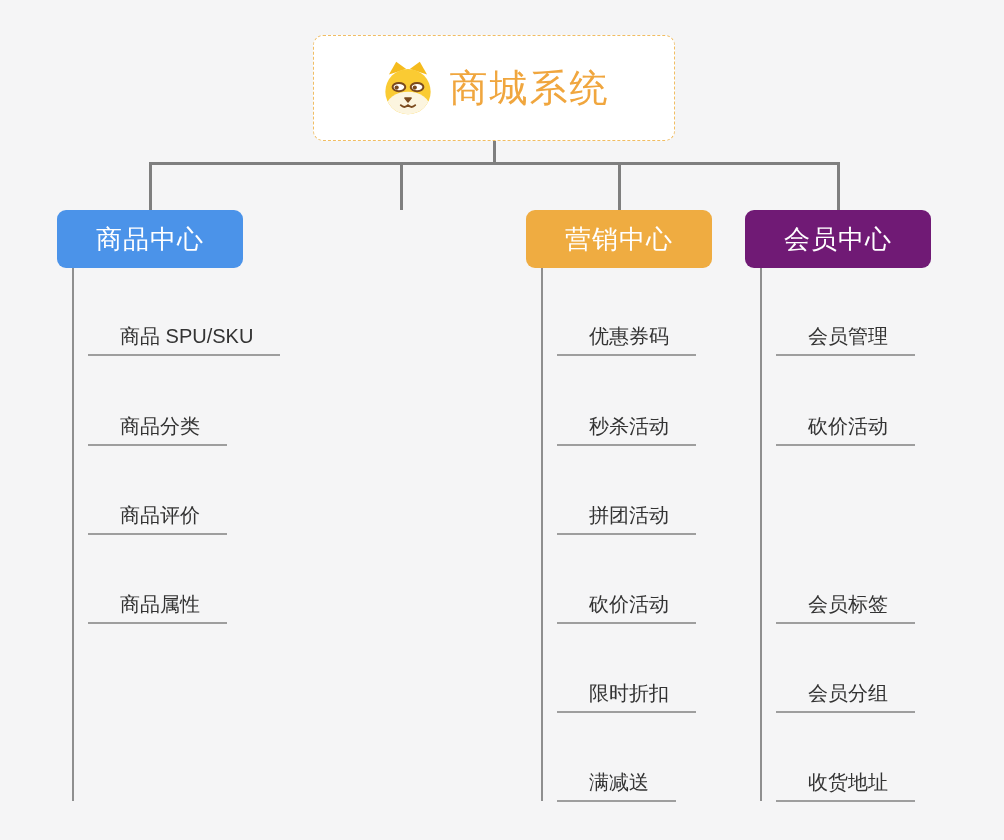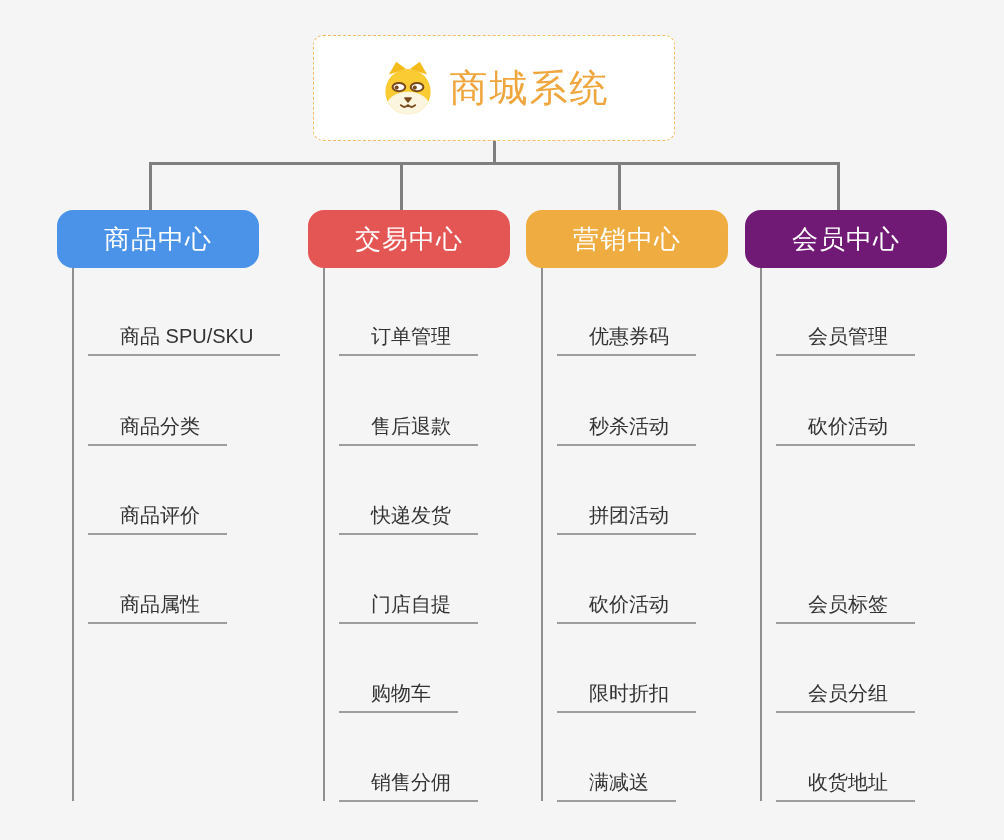--- a/index.html
+++ b/index.html
@@ -24,22 +24,22 @@
   .bus       { left:149px; top:162px; width:691px; height:3px; }
   .d0 { left:149px; top:162px; width:3px; height:48px; }
   .d1 { left:400px; top:162px; width:3px; height:48px; }
   .d2 { left:618px; top:162px; width:3px; height:48px; }
   .d3 { left:837px; top:162px; width:3px; height:48px; }
 
   
   .branch { position:absolute; top:210px; width:260px; height:600px; }
   .b0 { left:57px; } .b1 { left:308px; } .b2 { left:526px; } .b3 { left:745px; }
   .bhead {
-    position:absolute; left:0; top:0; width:202px; height:58px;
-    border-radius:16px; color:#ffffff; font-size:26px; letter-spacing:1px;
+    position:absolute; left:0; top:0; width:186px; height:58px;
+    border-radius:9px; color:#ffffff; font-size:26px; letter-spacing:1px;
     display:flex; align-items:center; justify-content:center; cursor:default;
   }
   .vline { position:absolute; left:15px; top:58px; width:2px; height:533px; background:#8f8f8f; }
   .bitem {
     position:absolute; left:31px; height:40px; box-sizing:border-box;
     border-bottom:2px solid #9e9e9e; padding:0 27px 4px 32px;
     font-size:20px; color:#333333; white-space:nowrap; width:max-content;
     display:flex; align-items:flex-end;
   }
   .r0 { top:106px; } .r1 { top:196px; } .r2 { top:285px; }
@@ -78,30 +78,20 @@
 
   <div class="branch b0">
     <div class="bhead" style="background-color: rgb(75, 147, 233);">商品中心</div>
     <div class="vline"></div>
     <div class="bitem r0">商品 SPU/SKU</div>
     <div class="bitem r1">商品分类</div>
     <div class="bitem r2">商品评价</div>
     <div class="bitem r3">商品属性</div>
   </div>
 
-  <div class="branch b1">
-    <div class="bhead" style="background-color: rgb(228, 86, 84);">交易中心</div>
-    <div class="vline"></div>
-    <div class="bitem r0">订单管理</div>
-    <div class="bitem r1">售后退款</div>
-    <div class="bitem r2">快递发货</div>
-    <div class="bitem r3">门店自提</div>
-    <div class="bitem r4">购物车</div>
-    <div class="bitem r5">销售分佣</div>
-  </div>
 
   <div class="branch b2">
     <div class="bhead" style="background-color: rgb(239, 172, 65); font-family: Liberation Serif, serif;">营销中心</div>
     <div class="vline"></div>
     <div class="bitem r0">优惠券码</div>
     <div class="bitem r1">秒杀活动</div>
     <div class="bitem r2">拼团活动</div>
     <div class="bitem r3">砍价活动</div>
     <div class="bitem r4">限时折扣</div>
     <div class="bitem r5">满减送</div>

